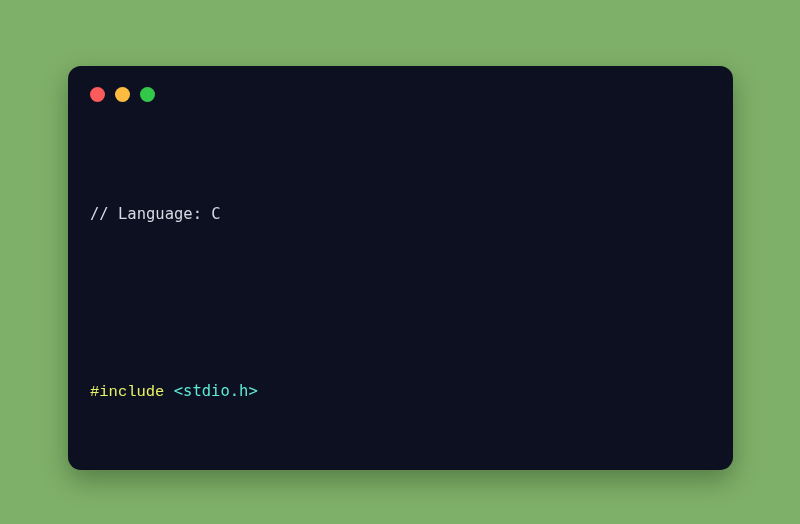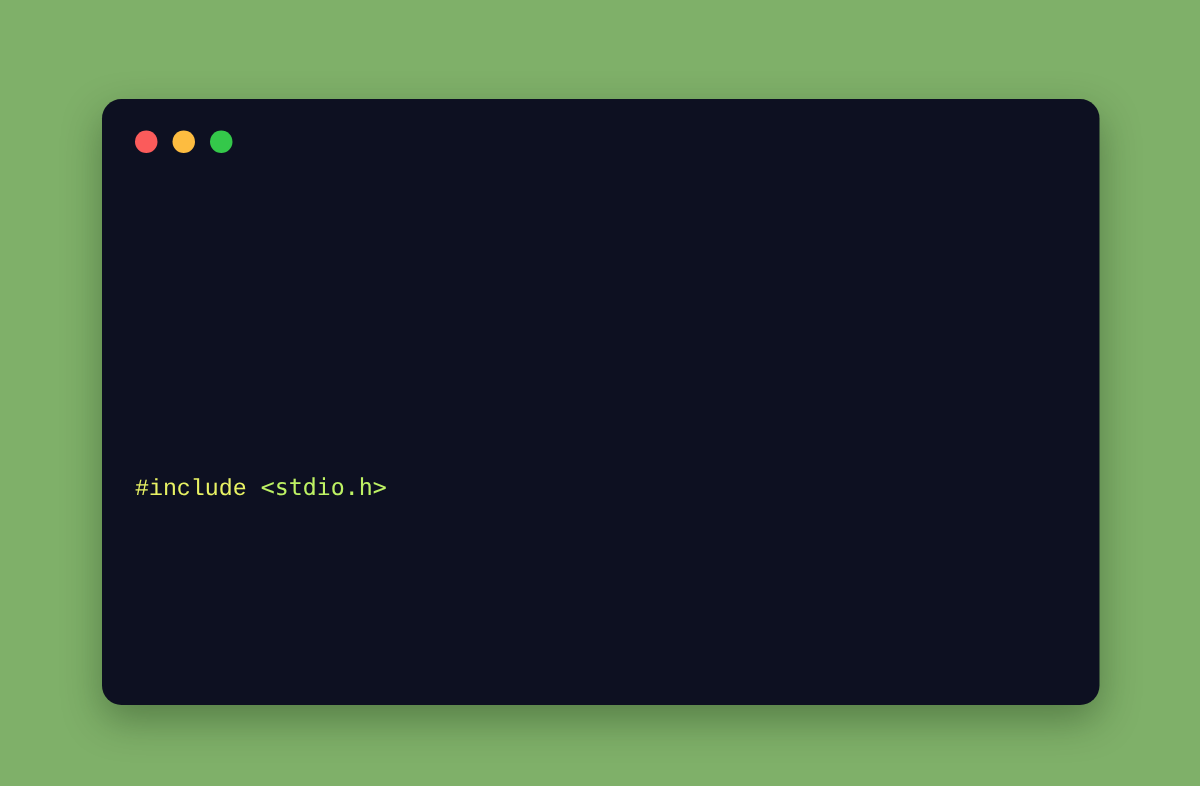--- a/index.html
+++ b/index.html
@@ -65,35 +65,36 @@
   .line {
     height: 22.2px;
     white-space: pre;
   }
   .line.blank { height: 22.2px; }
 
   
   .t-comment  { color: #d5dae3; }
   .t-plain    { color: #f2f4f8; }
   .t-preproc  { color: #e8f264; font-family: Liberation Mono, monospace; }
-  .t-header   { color: #bef264; }
+  .t-header   { color: #5eead4; }
 </style>
 </head>
 <body>
 
 <div class="code-card">
 
   <div class="titlebar">
     <span class="dot dot-red"></span>
     <span class="dot dot-yellow"></span>
     <span class="dot dot-green"></span>
   </div>
 
   <div class="code-body">
 
+    <div class="line"><span class="t-comment">// Language: C</span></div>
 
     <div class="line blank"> </div>
 
     <div class="line"><span class="t-preproc">#include</span><span class="t-plain"> </span><span class="t-header">&lt;stdio.h&gt;</span></div>
 
     <div class="line blank"> </div>
 
     
 
     

